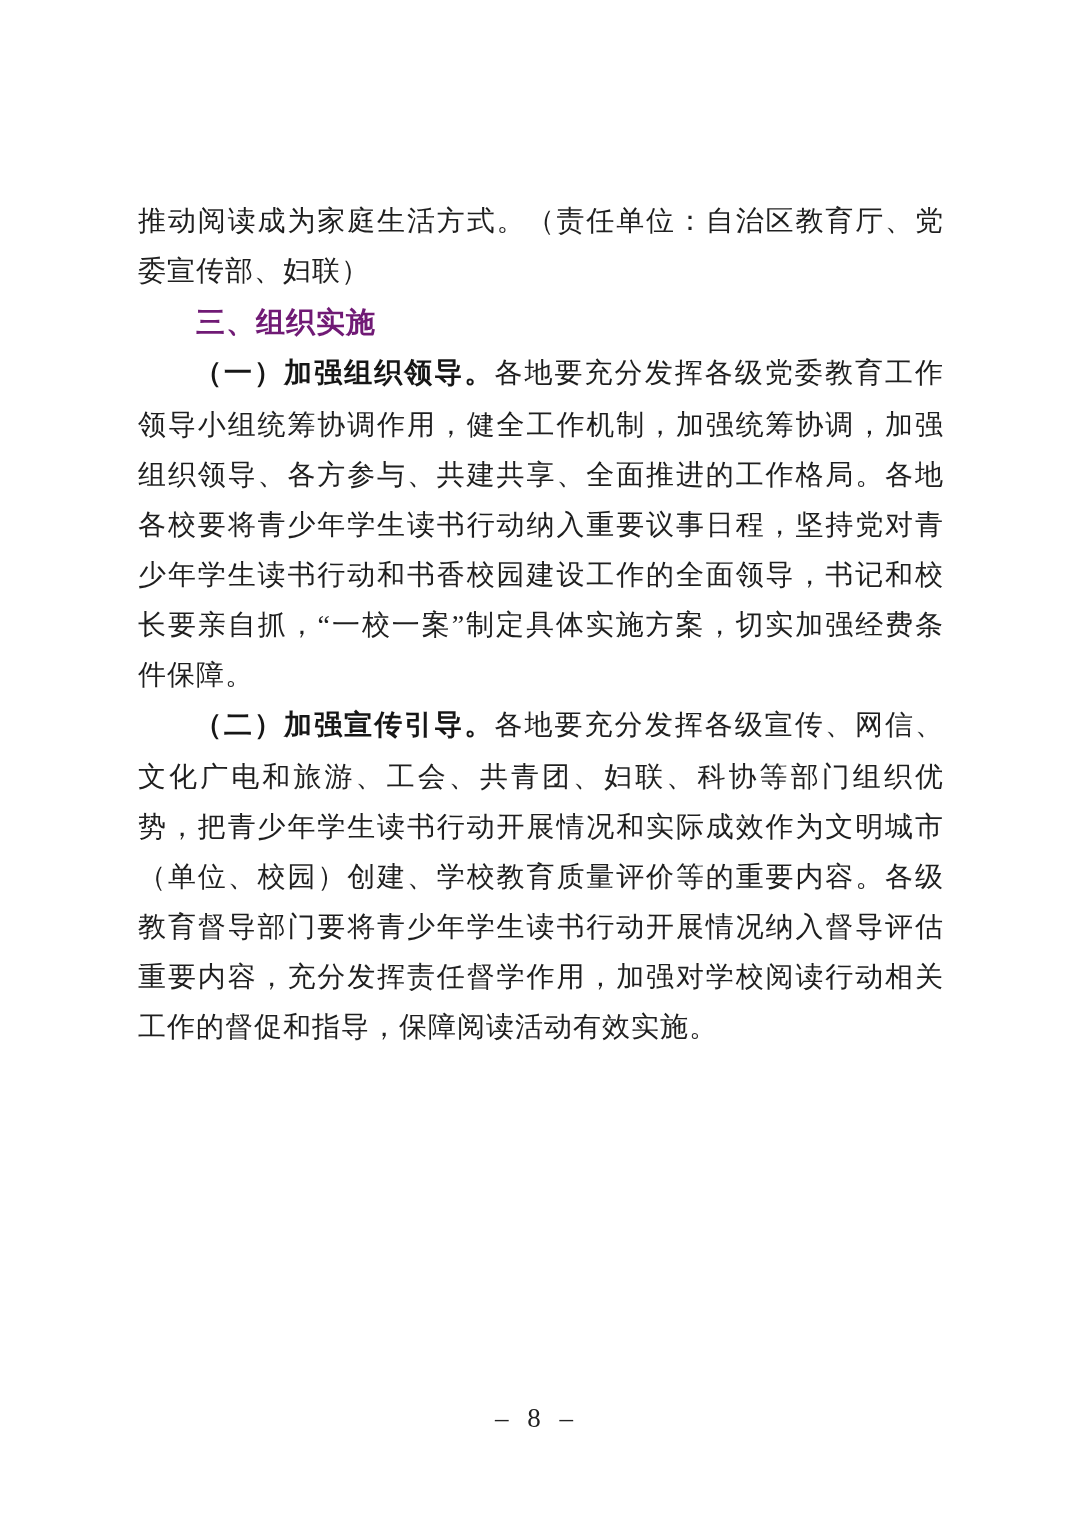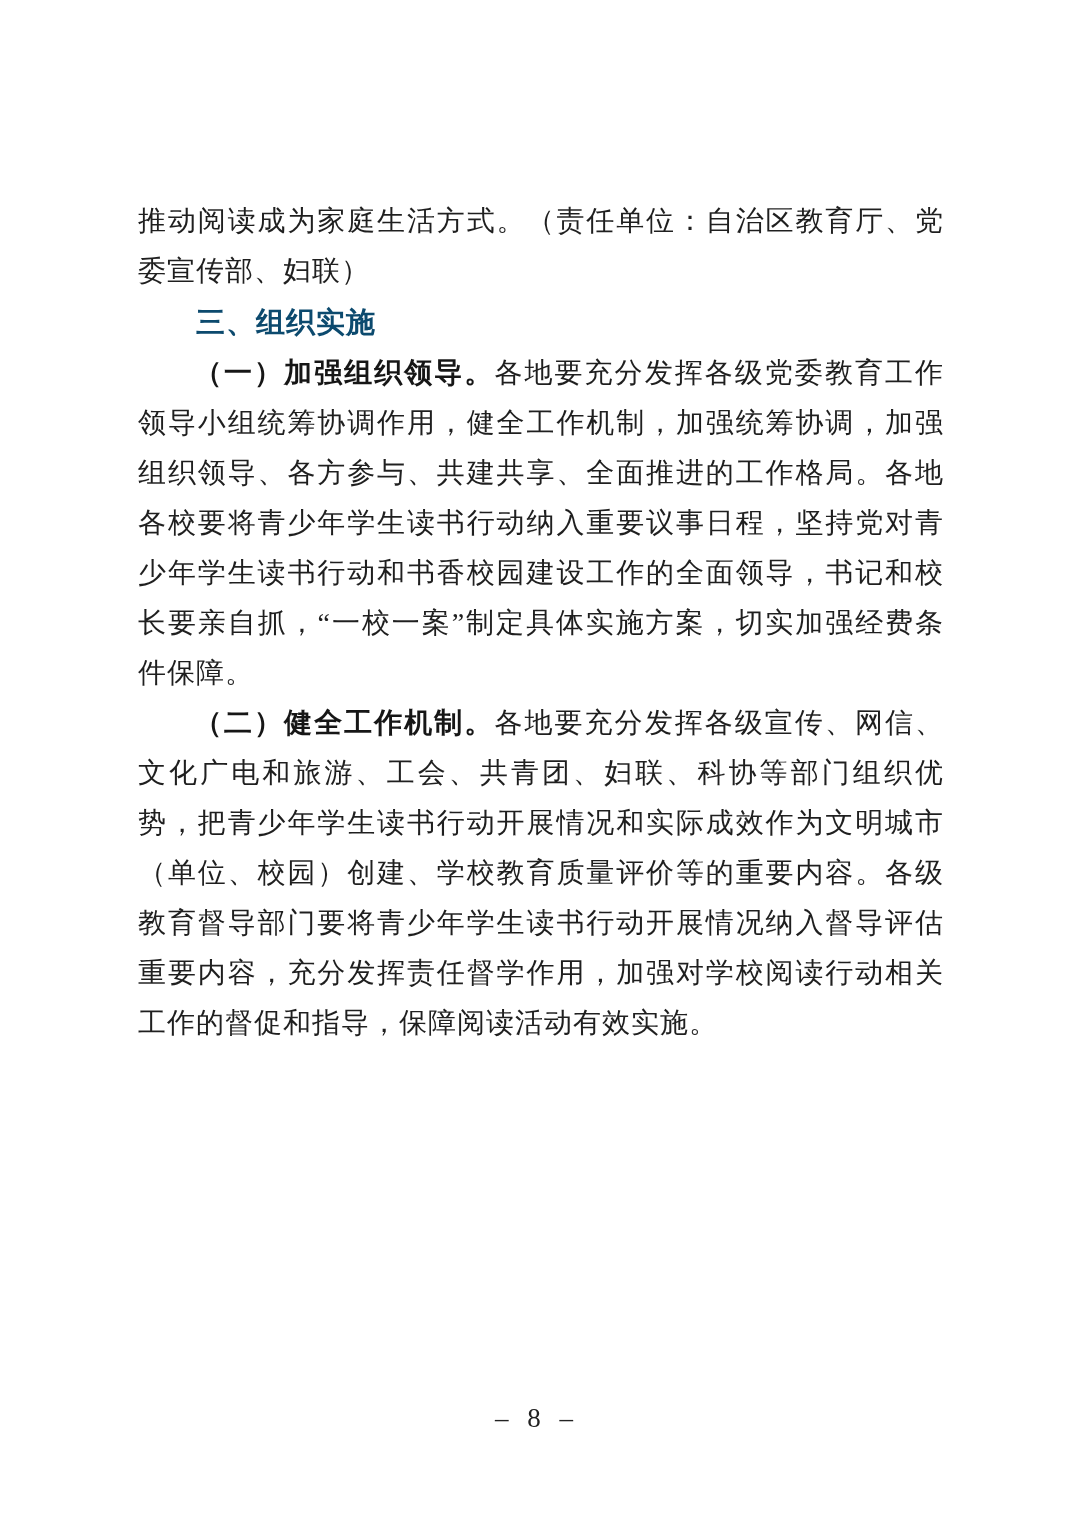--- a/index.html
+++ b/index.html
@@ -33,24 +33,24 @@
   .para-indent {
     text-indent: 2em;
   }
   .section-heading {
     font-family: "Liberation Sans", "DejaVu Sans", sans-serif;
     font-weight: 700;
     font-size: 29px;
     line-height: 52px;
     text-indent: 2em;
     margin: 0;
-    color: #0c4a6e;
+    color: #701a75;
   }
   .lead {
-    font-family: Liberation Serif, serif;
+    font-family: Liberation Mono, monospace;
     font-weight: 700;
     color: #161616;
   }
   .page-number {
     position: absolute;
     left: 0;
     top: 1398px;
     width: 100%;
     text-align: center;
     font-size: 27px;
@@ -65,20 +65,20 @@
 <div class="page">
 
   <div class="content">
 
     <p>推动阅读成为家庭生活方式。（责任单位：自治区教育厅、党委宣传部、妇联）</p>
 
     <p class="section-heading">三、组织实施</p>
 
     <p class="para-indent"><span class="lead">（一）加强组织领导。</span><span>各地要充分发挥各级党委教育工作领导小组统筹协调作用，健全工作机制，加强统筹协调，加强组织领导、各方参与、共建共享、全面推进的工作格局。各地各校要将青少年学生读书行动纳入重要议事日程，坚持党对青少年学生读书行动和书香校园建设工作的全面领导，书记和校长要亲自抓，“一校一案”制定具体实施方案，切实加强经费条件保障。</span></p>
 
-    <p class="para-indent"><span class="lead">（二）健全工作机制。</span><span>各地要充分发挥各级宣传、网信、文化广电和旅游、工会、共青团、妇联、科协等部门组织优势，把青少年学生读书行动开展情况和实际成效作为文明城市（单位、校园）创建、学校教育质量评价等的重要内容。各级教育督导部门要将青少年学生读书行动开展情况纳入督导评估重要内容，充分发挥责任督学作用，加强对学校阅读行动相关工作的督促和指导，保障阅读活动有效实施。</span></p>
+    <p class="para-indent"><span class="lead">（二）加强宣传引导。</span><span>各地要充分发挥各级宣传、网信、文化广电和旅游、工会、共青团、妇联、科协等部门组织优势，把青少年学生读书行动开展情况和实际成效作为文明城市（单位、校园）创建、学校教育质量评价等的重要内容。各级教育督导部门要将青少年学生读书行动开展情况纳入督导评估重要内容，充分发挥责任督学作用，加强对学校阅读行动相关工作的督促和指导，保障阅读活动有效实施。</span></p>
 
 
   </div>
 
   <div class="page-number">– 8 –</div>
 
 </div>
 
 </body></html>

